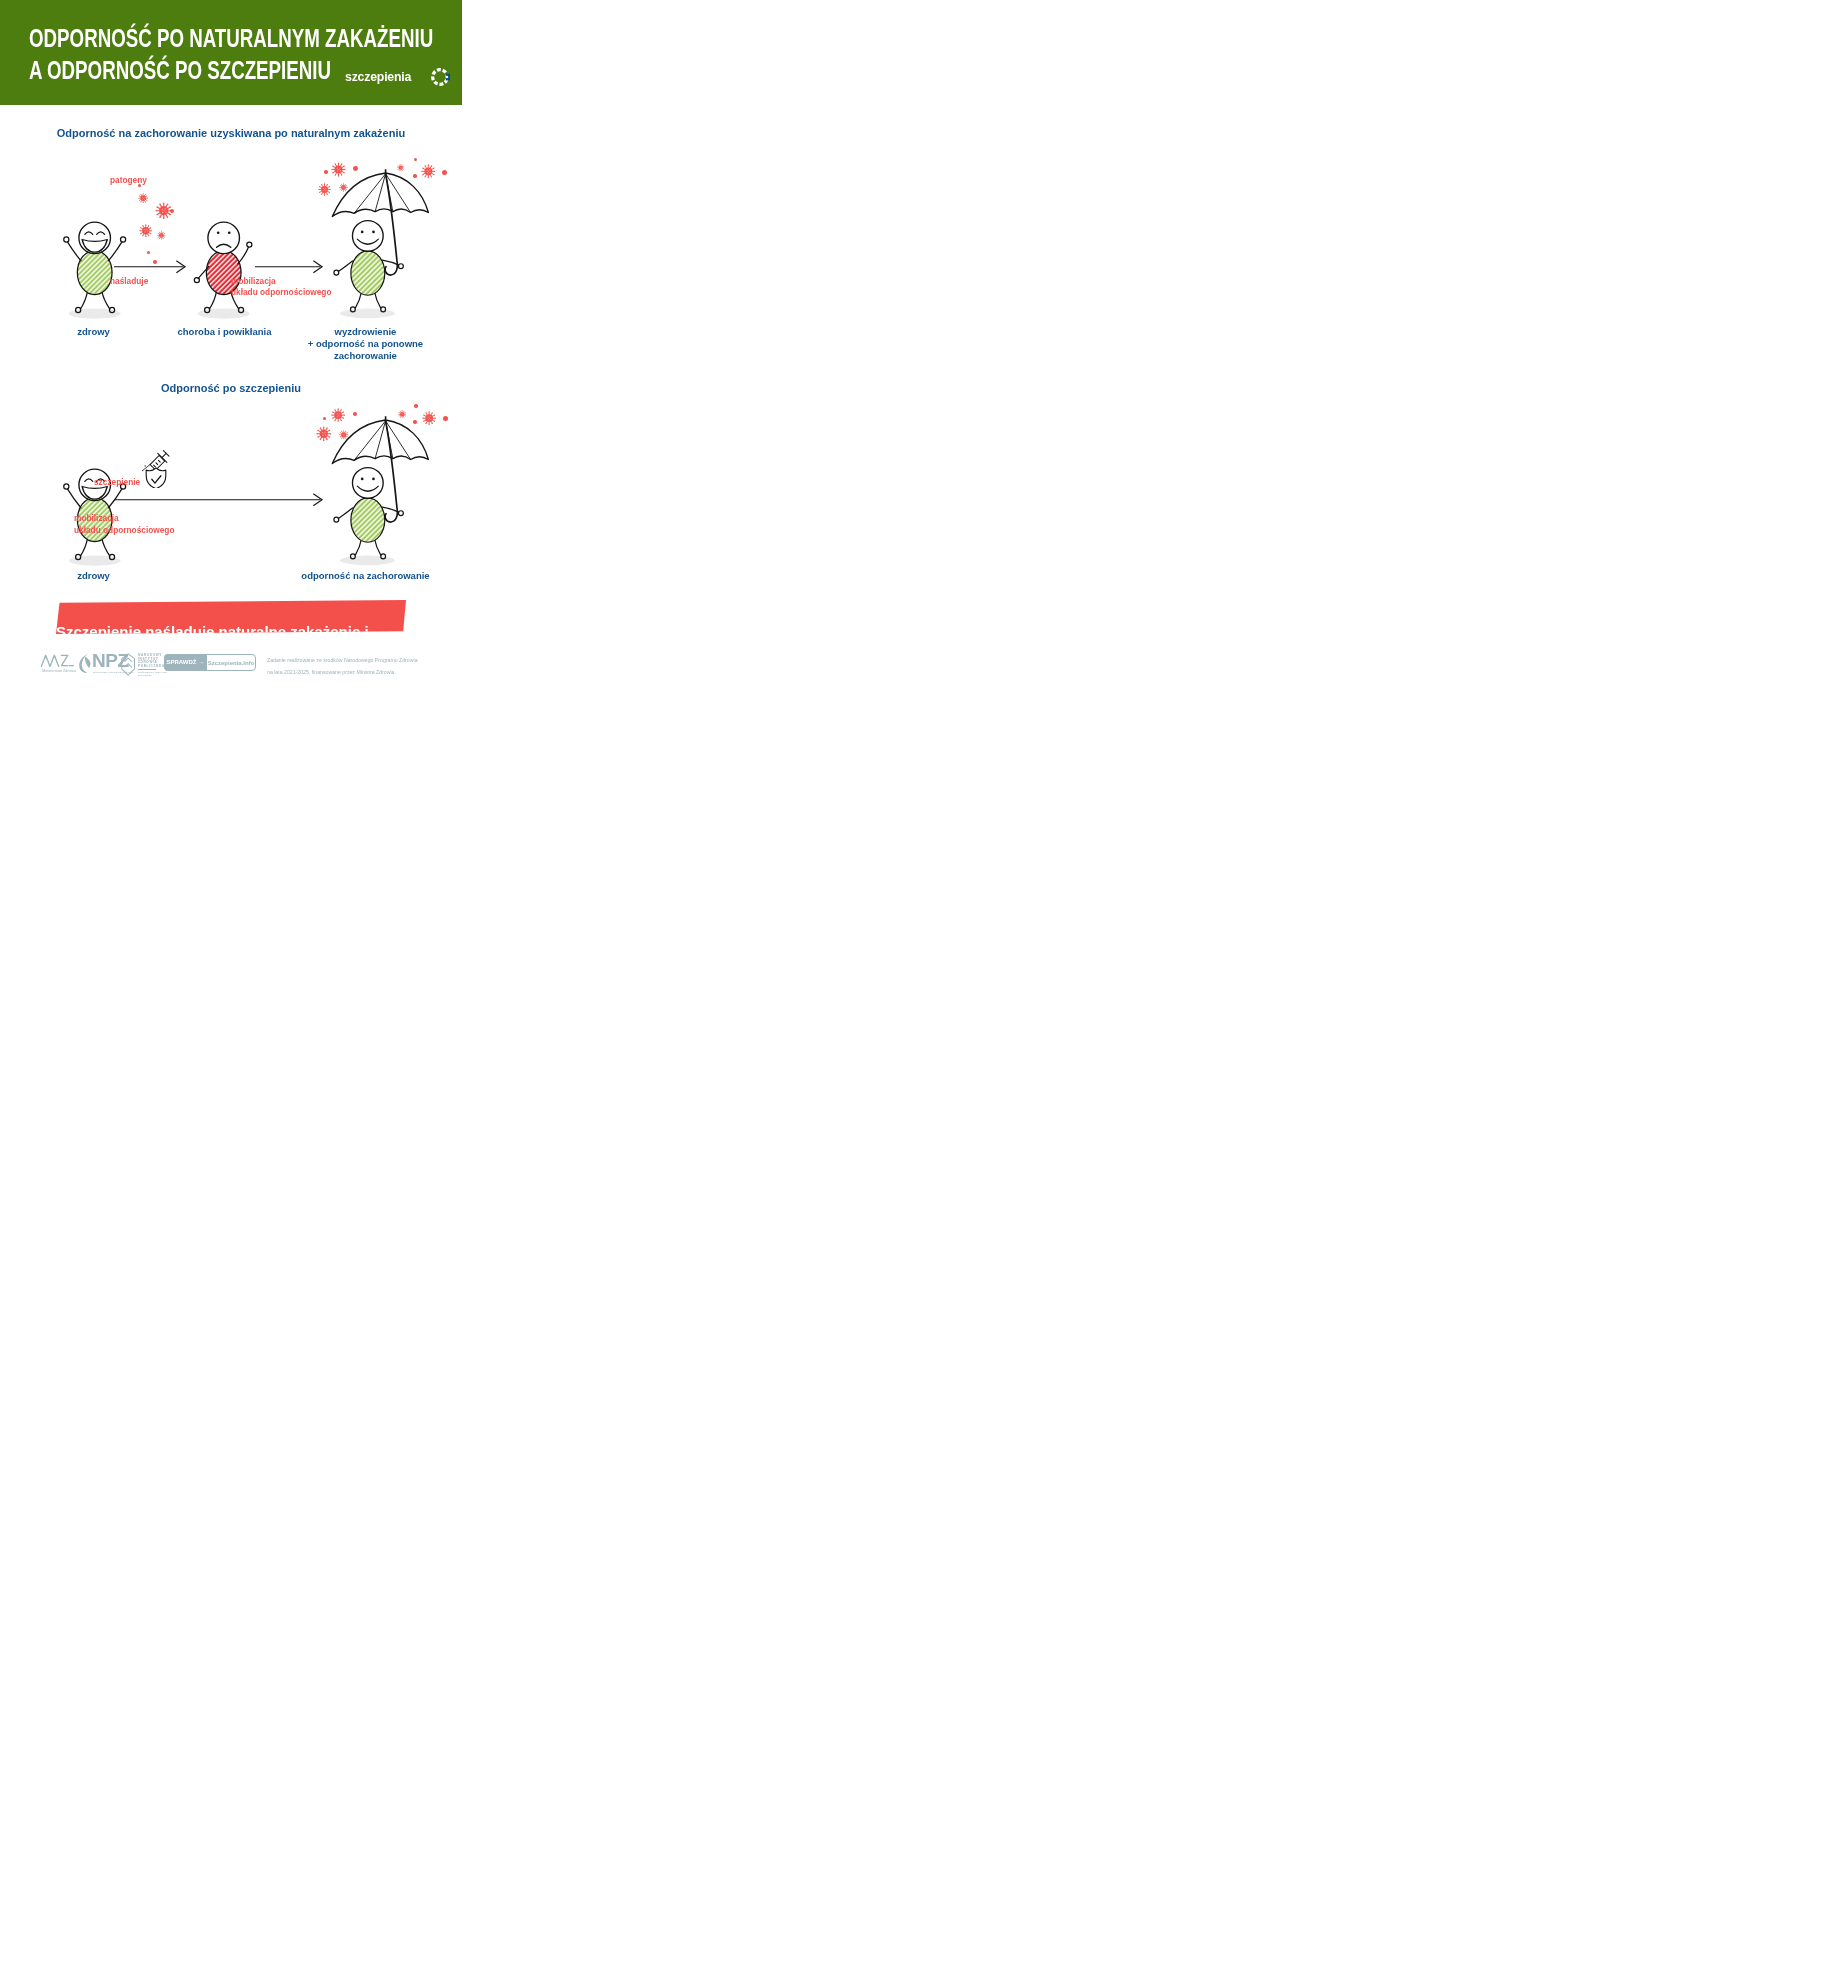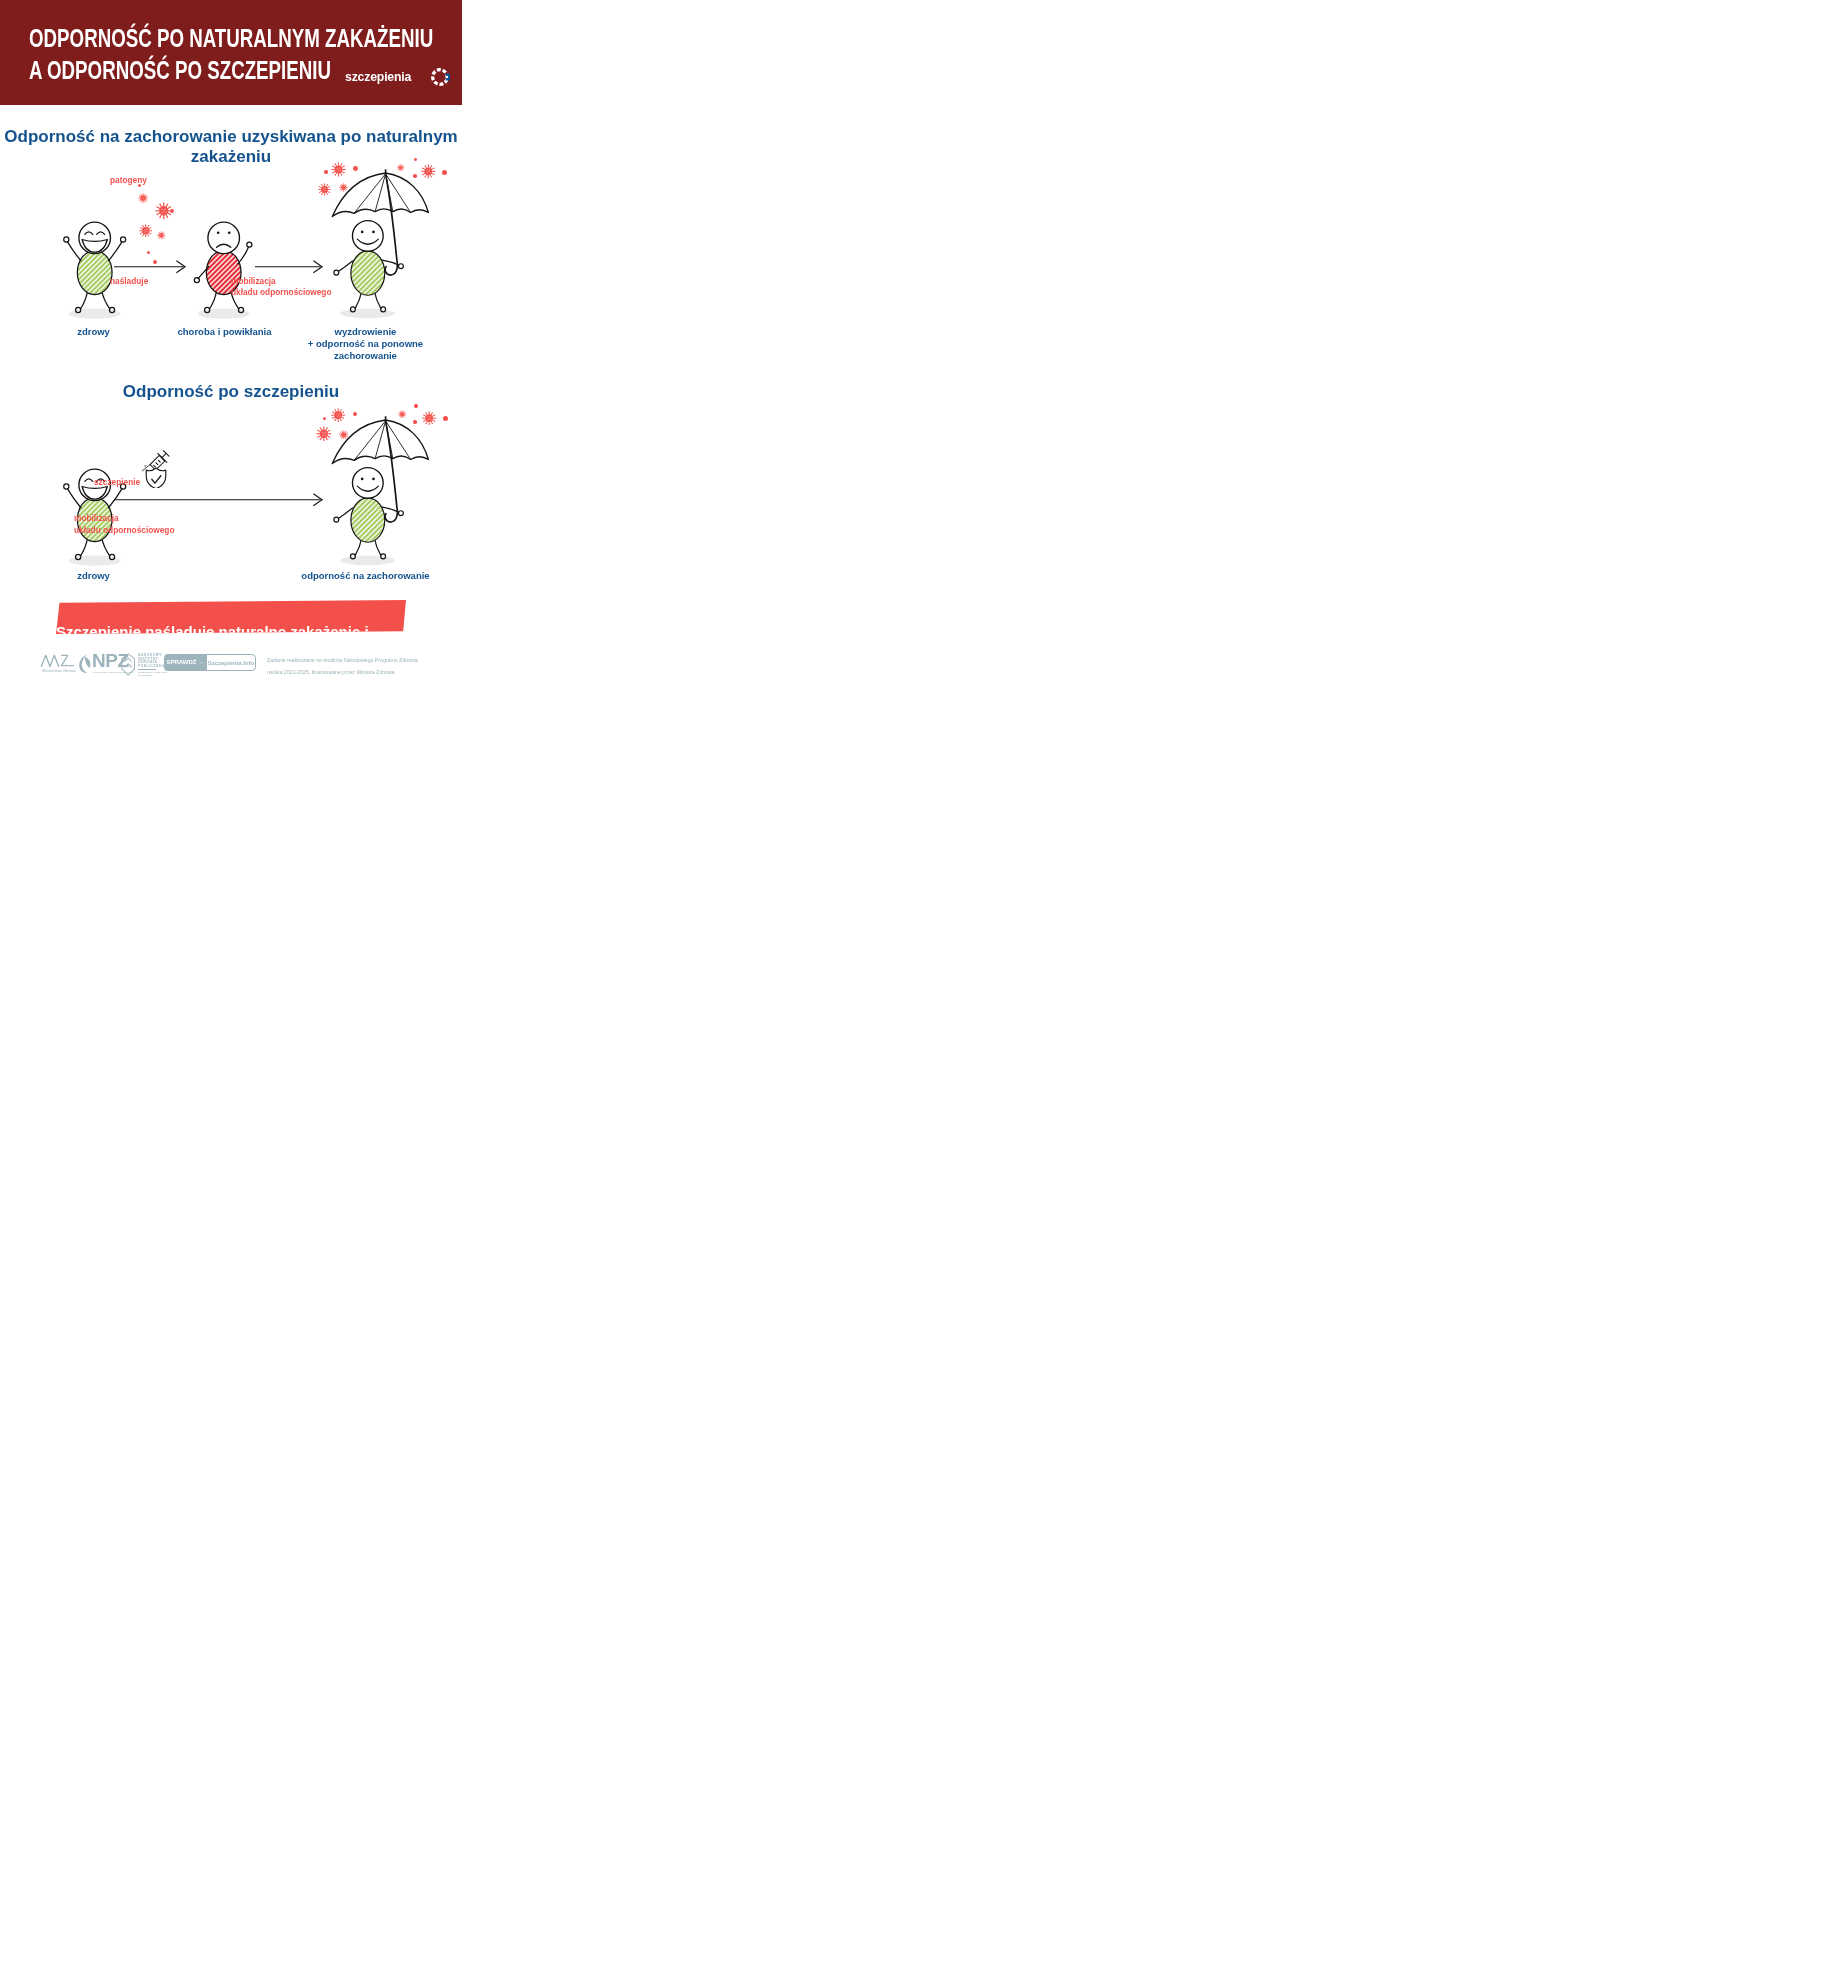--- a/index.html
+++ b/index.html
@@ -1,27 +1,27 @@
 <!DOCTYPE html>
 <html style="font-size:6.4px"><head>
 <meta charset="utf-8">
 <style>
   html,body{margin:0;padding:0;background:#ffffff;}
   .page{position:relative;width:462px;height:690px;background:#fff;overflow:hidden;
         font-family:"Liberation Sans",sans-serif;}
   .abs{position:absolute;}
   
-  .header{left:0;top:0;width:462px;height:105px;background:#7f1d1d;}
+  .header{left:0;top:0;width:462px;height:105px;background:#4d7c0f;}
   .hdr-line{position:absolute;left:29px;color:#fff;font-weight:800;font-size:24px;
             white-space:nowrap;transform:scale(0.78,1.1);transform-origin:0 50%;letter-spacing:0px;}
   .logo{position:absolute;left:345px;top:67px;display:flex;align-items:center;gap:19px;height:20.6px;}
   .logo .t1{color:#fff;font-weight:700;font-size:12.3px;letter-spacing:-0.2px;}
   .logo .t2{color:#fff;font-weight:400;font-size:12.3px;letter-spacing:0.2px;}
   
-  .sec-title{left:0;width:462px;text-align:center;color:#14538E;font-weight:700;font-size:17px;}
+  .sec-title{left:0;width:462px;text-align:center;color:#14538E;font-weight:700;font-size:11px;}
   .red{color:#F4514E;}
   .rlbl{font-weight:700;font-size:8.3px;line-height:11px;}
   .cap{color:#14538E;font-weight:700;font-size:9.5px;text-align:center;line-height:12px;}
   .vdot{position:absolute;border-radius:50%;background:#F4524D;}
   .virus{position:absolute;color:#F4524D;}
   .fig{position:absolute;}
   
   .banner{left:56px;top:600px;width:350px;height:34px;background:#F4504B;
           clip-path:polygon(1% 8%, 100% 0%, 99.2% 92%, 0% 100%);
           display:flex;align-items:center;justify-content:center;}

